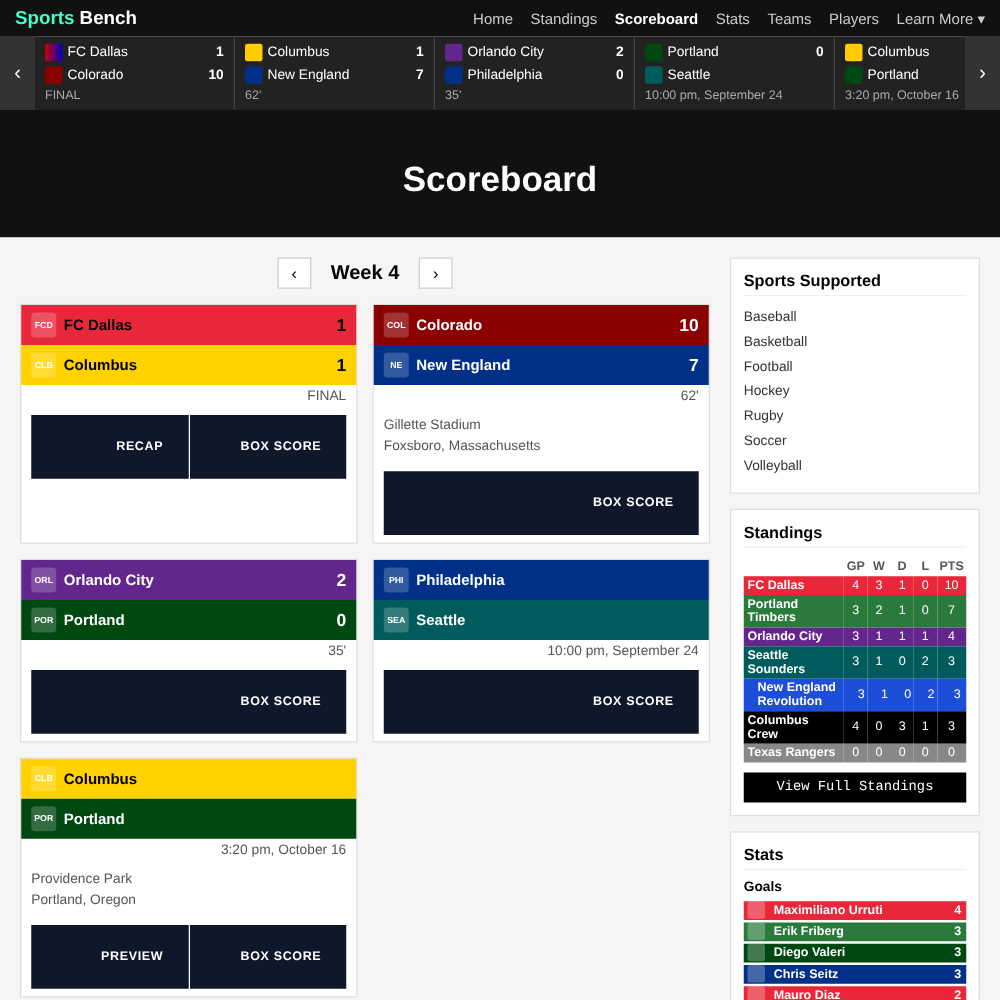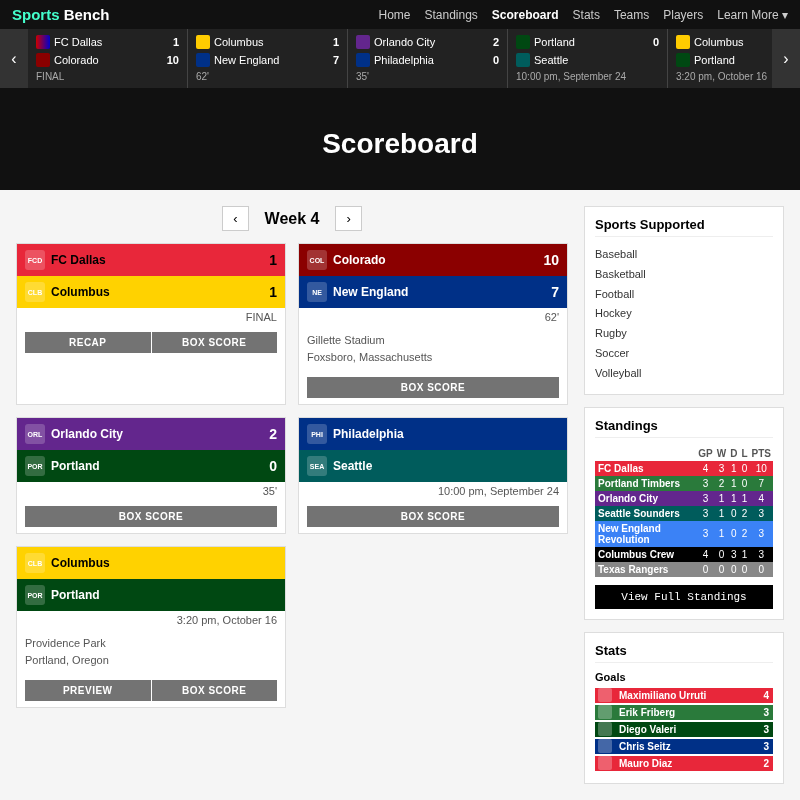--- a/index.html
+++ b/index.html
@@ -53,21 +53,21 @@
     .games-grid { display: grid; grid-template-columns: 1fr 1fr; gap: 12px; }
 
     
     .game-card { background: #fff; border: 1px solid #ddd; }
     .game-team { display: flex; align-items: center; padding: 6px 8px; gap: 6px; font-size: 12px; font-weight: bold; }
     .game-team .score { margin-left: auto; font-size: 14px; }
     .game-team-badge { width: 20px; height: 20px; border-radius: 3px; flex-shrink: 0; }
     .game-status { text-align: right; padding: 3px 8px; font-size: 11px; color: #555; }
     .game-venue { padding: 6px 8px; font-size: 11px; color: #555; line-height: 1.5; }
     .game-actions { display: flex; gap: 1px; padding: 6px 8px; }
-    .game-actions button { flex: 1; background: #737373; color: #fff; border: none; padding: 5px; font-size: 10px; font-weight: bold; cursor: pointer; letter-spacing: 0.5px; }
+    .game-actions button { flex: 1; background: #0f172a; color: #fff; border: none; padding: 20px; font-size: 10px; font-weight: bold; cursor: pointer; letter-spacing: 0.5px; text-align: right; }
 
     
     .team-fcdallas { background-color: #e8273a; }
     .team-colorado { background-color: #8b0000; color: #fff; }
     .team-newengland { background-color: #003087; color: #fff; }
     .team-orlandocity { background-color: #63268d; color: #fff; }
     .team-portland { background-color: #004812; color: #fff; }
     .team-philadelphia { background-color: #003087; color: #fff; }
     .team-seattle { background-color: #005c5c; color: #fff; }
     .team-columbus-game { background-color: #ffd200; color: #000; }
@@ -81,21 +81,21 @@
     .standings-table { width: 100%; border-collapse: collapse; font-size: 10px; }
     .standings-table th { text-align: center; color: #555; padding: 2px; font-weight: bold; }
     .standings-table th:first-child { text-align: left; }
     .standings-table td { text-align: center; padding: 2px 2px; }
     .standings-table td:first-child { text-align: left; padding-left: 3px; font-weight: bold; font-size: 10px; }
     .standings-table tr.highlight-red td { background: #e8273a; color: #fff; }
     .standings-table tr.highlight-green td { background: #2a7a3b; color: #fff; }
     .standings-table tr.highlight-purple td { background: #63268d; color: #fff; }
     .standings-table tr.highlight-teal td { background: #005c5c; color: #fff; margin-top: 12px; }
     .standings-table tr.highlight-blue td { background: #003087; color: #fff; }
-    .standings-table tr.highlight-navy td { background: #3b82f6; color: #fff; }
+    .standings-table tr.highlight-navy td { background: #1d4ed8; color: #fff; padding-left: 11px; }
     .standings-table tr.highlight-black td { background: #000; color: #fff; }
     .standings-table tr.highlight-darkred td { background: #8b0000; color: #fff; }
     .standings-table tr.highlight-gray td { background: #888; color: #fff; }
     .view-standings-btn { display: block; width: 100%; background: #000; color: #fff; border: none; padding: 6px; margin-top: 8px; font-size: 11px; cursor: pointer; text-align: center; font-family: Liberation Mono, monospace; }
     .stats-row { display: flex; align-items: center; margin-bottom: 2px; }
     .stats-name { flex: 1; font-size: 10px; padding: 2px 4px; color: #fff; font-weight: bold; }
     .stats-val { font-size: 10px; padding: 2px 4px; color: #fff; font-weight: bold; min-width: 16px; text-align: right; }
     .stats-badge { width: 14px; height: 14px; border-radius: 2px; flex-shrink: 0; margin-right: 3px; }
   </style>
 </head>

